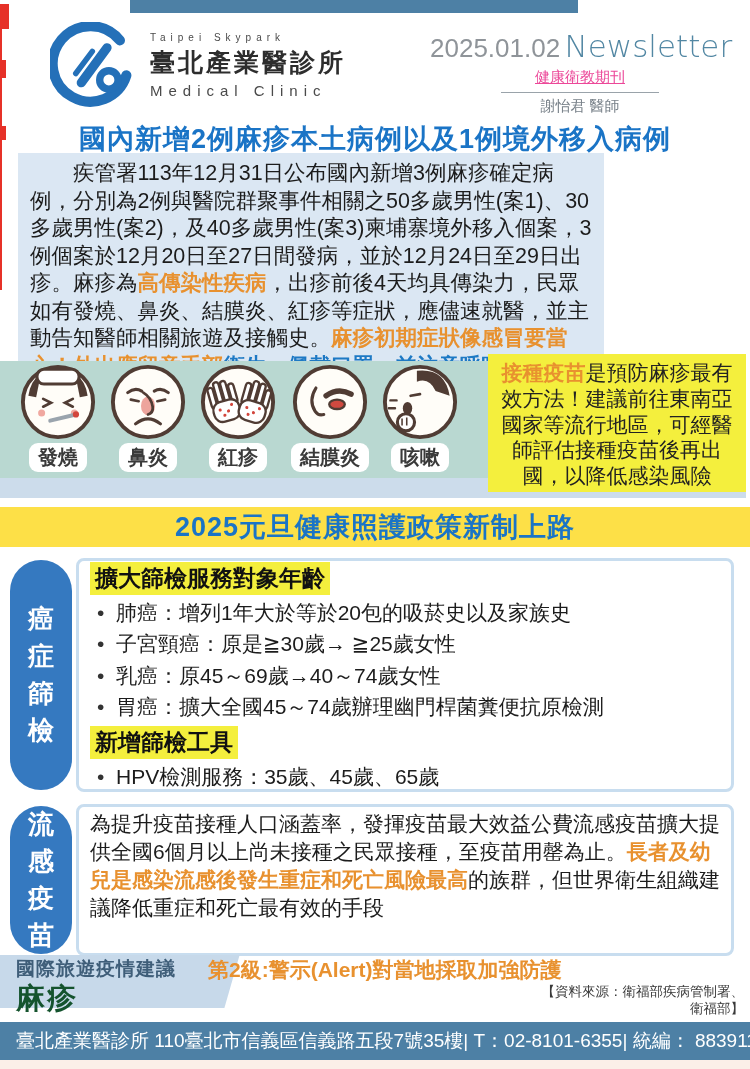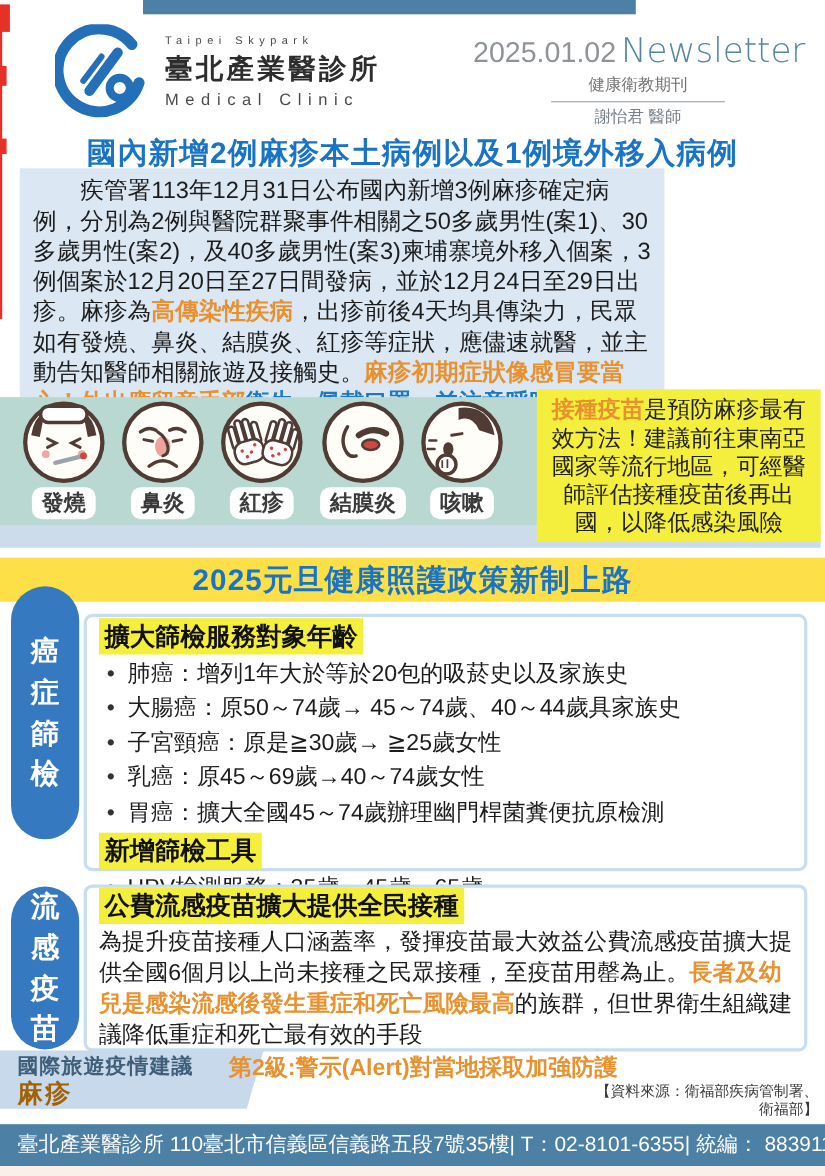--- a/index.html
+++ b/index.html
@@ -18,21 +18,21 @@
   
   .logo{left:50px;top:22px;width:92px;height:92px;}
   .brand{left:150px;top:32px;}
   .brand-en{font-size:10px;letter-spacing:5px;color:#4a4a4a;}
   .brand-zh{font-size:25px;font-weight:bold;letter-spacing:3px;color:#2d2d2d;margin:3px 0;}
   .brand-sub{font-size:15px;letter-spacing:6px;color:#4a4a4a;}
   .masthead{right:20px;top:28px;width:300px;text-align:center;}
   .mh-line1{white-space:nowrap;text-align:right;}
   .mh-date{font-size:26px;color:#8f9499;}
   .mh-news{font-size:31px;color:#5287a3;font-family:"DejaVu Sans","Liberation Sans",sans-serif;font-weight:300;}
-  .mh-journal{display:inline-block;font-size:15px;color:#737373;margin-top:4px;padding:0 34px 5px 34px;border-bottom:1px solid #9aa3aa;}
+  .mh-journal{display:inline-block;font-size:15px;color:#ec4899;margin-top:4px;padding:0 34px 5px 34px;border-bottom:1px solid #9aa3aa;text-decoration:underline;}
   .mh-doctor{font-size:15px;color:#79828a;margin-top:4px;}
 
   
   .title1{left:0;top:121px;width:750px;text-align:center;font-size:27px;font-weight:bold;color:#1a74c6;letter-spacing:1px;}
   .bluebox{left:18px;top:153px;width:586px;height:208px;background:#dbe7f3;box-sizing:border-box;
            padding:7px 12px 0 12px;font-size:21.5px;line-height:1.28;text-indent:2em;}
   .org{color:#e8912f;font-weight:bold;}
   .blu{color:#1d79c4;font-weight:bold;}
 
   
@@ -49,37 +49,37 @@
              padding:6px 8px;font-size:21px;line-height:1.23;text-align:center;color:#222;}
 
   
   .title2{left:0;top:507px;width:750px;height:40px;line-height:40px;background:#fde047;
           text-align:center;font-size:27px;font-weight:bold;color:#1a74c6;letter-spacing:1px;}
 
   .secbox{background:#fff;border:3px solid #c8ddef;border-radius:8px;box-sizing:border-box;}
   .cancer-box{left:76px;top:558px;width:658px;height:234px;}
   .flu-box{left:76px;top:804px;width:658px;height:152px;}
   .capsule{width:62px;background:#3579c0;border-radius:31px;display:flex;align-items:center;justify-content:center;}
-  .cap-cancer{left:10px;top:533px;height:230px;justify-content:center;}
+  .cap-cancer{left:10px;top:560px;height:230px;justify-content:center;}
   .cap-flu{left:10px;top:806px;height:148px;}
   .capsule span{display:block;width:28px;word-break:break-all;font-size:26px;line-height:1.42;
                 font-weight:bold;color:#fff;text-align:center;}
   .sec-content{box-sizing:border-box;}
   .cancer-content{left:90px;top:562px;width:640px;}
   .flu-content{left:90px;top:807px;width:636px;}
   .yellow-h{display:inline-block;background:#f4ef3d;font-size:23px;font-weight:bold;padding:1px 5px;color:#111;}
   .blist{list-style:none;margin:3px 0 0 0;padding:0;}
   .blist li{position:relative;padding-left:26px;font-size:21px;line-height:1.26;margin-top:5px;color:#1c1c1c;}
   .blist li::before{content:"•";position:absolute;left:7px;top:0;color:#333;}
   .flu-p{font-size:21px;line-height:1.33;margin:3px 0 0 0;}
 
   
   .travel-banner{left:-14px;top:955px;width:246px;height:53px;background:#c7d9ea;transform:skewX(-16deg);}
   .travel-label{left:16px;top:956px;font-size:19px;font-weight:bold;color:#3f5e79;letter-spacing:1px;}
-  .travel-disease{left:16px;top:979px;font-size:23px;font-weight:bold;color:#a16207;letter-spacing:2px;}
+  .travel-disease{left:16px;top:979px;font-size:29px;font-weight:bold;color:#14532d;letter-spacing:2px;}
   .travel-level{left:208px;top:956px;font-size:21px;font-weight:bold;color:#e8912f;}
   .travel-countries{left:214px;top:982px;font-size:23px;color:#2b2b2b;}
   .travel-source{right:6px;top:984px;width:252px;text-align:right;font-size:13.5px;color:#3a3a3a;line-height:1.25;}
 
   
   .footerbar{left:0;top:1022px;width:750px;height:38px;background:#4d80a5;color:#fff;
              font-size:19px;line-height:38px;padding-left:16px;box-sizing:border-box;white-space:nowrap;}
   .bottomstrip{left:0;top:1060px;width:750px;height:9px;background:#fbefe8;}
 </style>
 </head>
@@ -224,37 +224,35 @@
   <div class="abs title2">2025元旦健康照護政策新制上路</div>
 
   <div class="abs secbox cancer-box"></div>
   <div class="abs capsule cap-cancer">
     <span>癌症篩檢</span>
   </div>
   <div class="abs sec-content cancer-content">
     <span class="yellow-h">擴大篩檢服務對象年齡</span>
     <ul class="blist">
       <li>肺癌：增列1年大於等於20包的吸菸史以及家族史</li>
-      <li>大腸癌：原50～74歲→ 45～74歲、40～44歲具家族史</li>
       <li>子宮頸癌：原是≧30歲→ ≧25歲女性</li>
       <li>乳癌：原45～69歲→40～74歲女性</li>
       <li>胃癌：擴大全國45～74歲辦理幽門桿菌糞便抗原檢測</li>
     </ul>
     <span class="yellow-h" style="margin-top:5px;">新增篩檢工具</span>
     <ul class="blist">
       <li>HPV檢測服務：35歲、45歲、65歲</li>
     </ul>
   </div>
 
   <div class="abs secbox flu-box"></div>
   <div class="abs capsule cap-flu">
     <span>流感疫苗</span>
   </div>
   <div class="abs sec-content flu-content">
-    <span class="yellow-h">公費流感疫苗擴大提供全民接種</span>
     <p class="flu-p"><span>為提升疫苗接種人口涵蓋率，發揮疫苗最大效益公費流感疫苗擴大提供全國6個月以上尚未接種之民眾接種，至疫苗用罄為止。</span><span class="org">長者及幼兒是感染流感後發生重症和死亡風險最高</span><span>的族群，但世界衛生組織建議降低重症和死亡最有效的手段</span></p>
   </div>
 
   <div class="abs travel-banner"></div>
   <div class="abs travel-label">國際旅遊疫情建議</div>
   <div class="abs travel-disease">麻疹</div>
   <div class="abs travel-level">第2級:警示(Alert)對當地採取加強防護</div>
   <div class="abs travel-source">
     <div>【資料來源：衛福部疾病管制署、</div>
     <div>衛福部】</div>

